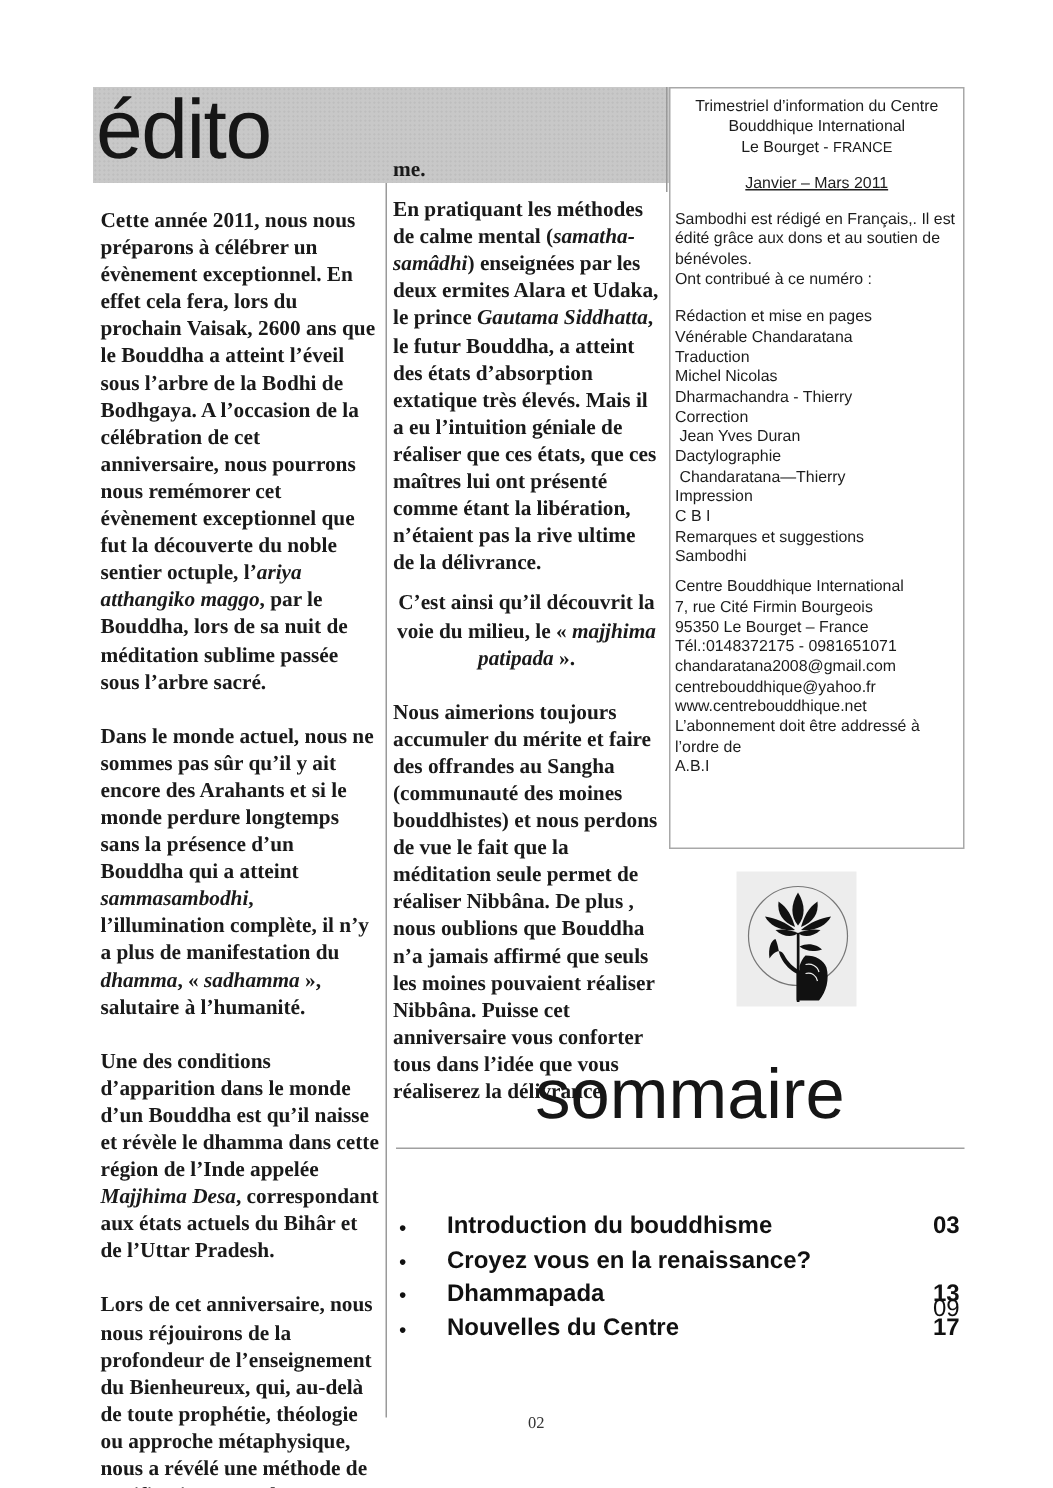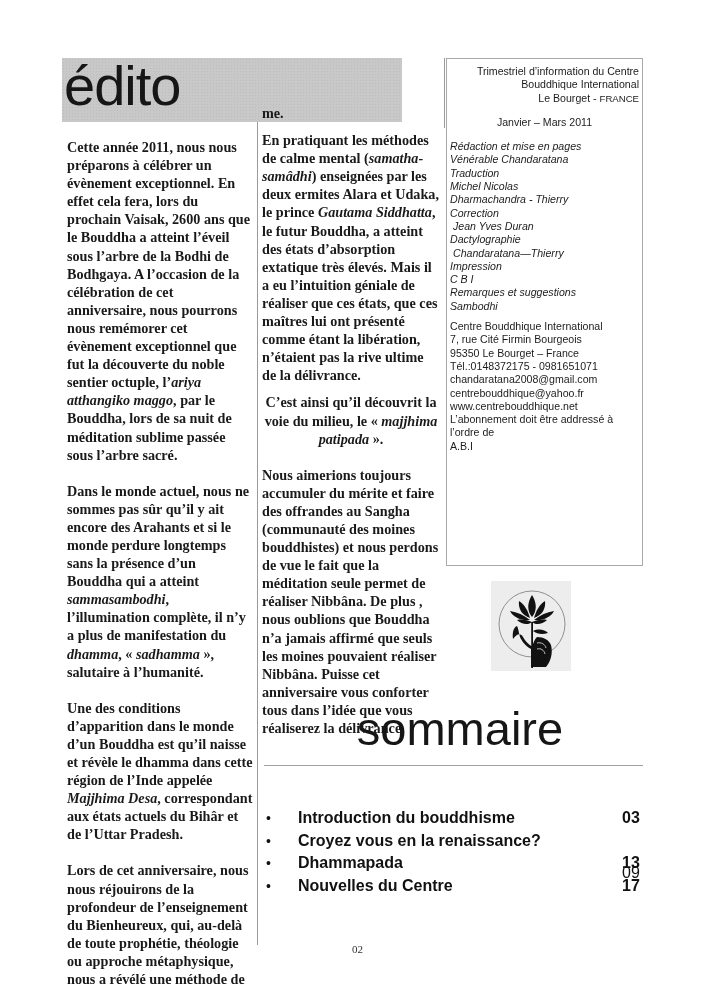--- a/index.html
+++ b/index.html
@@ -3,21 +3,21 @@
 <meta charset="utf-8">
 <style>
   html, body { margin: 0; padding: 0; }
   body {
     width: 702px; height: 992px; position: relative; overflow: hidden;
     background: #ffffff; color: #1a1a1a;
     font-family: "Liberation Serif", serif;
   }
   .abs { position: absolute; }
   .edito-band {
-    left: 62px; top: 58px; width: 340px; height: 64px;
+    left: 62px; top: 58px; width: 384px; height: 64px;
     background: #c8c8c8;
     background-image: radial-gradient(#bdbdbd 0.6px, transparent 0.8px);
     background-size: 3px 3px;
   }
   .edito-title {
     position: absolute; left: 2px; top: -4px;
     font-family: "Liberation Sans", sans-serif;
     font-size: 56px; line-height: 64px; color: #161616; letter-spacing: -1px;
   }
   .vrule-left { left: 257px; top: 122px; width: 1px; height: 823px; background: #9a9a9a; }
@@ -30,26 +30,26 @@
   .col-left { left: 67px; top: 138px; width: 186px; }
   .col-mid { left: 262px; top: 104px; width: 178px; }
   .col-mid p { margin: 0 0 9px 0; }
   .col-mid p.gap { margin-bottom: 18px; text-align: center; }
   .info-box {
     left: 446px; top: 58px; width: 197px; height: 508px;
     border: 1px solid #a8a8a8; box-sizing: border-box;
     font-family: "Liberation Sans", sans-serif; font-size: 10.6px; line-height: 13.3px;
     color: #1c1c1c; padding: 6px 3px 0 3px;
   }
-  .info-head { text-align: right; }
+  .info-head { text-align: center; }
   .info-head .sc { font-size: 9.6px; }
-  .info-date { text-align: center; margin: 11px 0 11px 0; }
+  .info-date { text-align: center; margin: 11px 0 11px 0; text-decoration: underline; }
   .info-line { white-space: nowrap; }
   .info-block { margin-bottom: 12px; }
-  .info-block-tight { margin-bottom: 7px; font-style: italic; }
+  .info-block-tight { margin-bottom: 7px; }
   .indent { padding-left: 3px; }
   .lotus { left: 491px; top: 581px; width: 80px; height: 90px; background: #ededed; }
   .sommaire-title {
     left: 262px; top: 700px; width: 396px; text-align: center;
     font-family: "Liberation Sans", sans-serif; font-size: 47px; line-height: 58px; color: #161616;
   }
   .hrule { left: 264px; top: 765px; width: 379px; height: 1px; background: #a0a0a0; }
   .toc { left: 262px; top: 807px; width: 390px; font-family: "Liberation Sans", sans-serif; }
   .toc-row { position: relative; height: 22.5px; font-size: 16px; line-height: 22px; color: #111; }
   .toc-row .bullet { position: absolute; left: 4px; top: 0; font-size: 14px; }
@@ -85,20 +85,26 @@
   <p><span>Nous aimerions toujours accumuler du mérite et faire des offrandes au Sangha (communauté des moines bouddhistes) et nous perdons de vue le fait que la méditation seule permet de réaliser Nibbâna. De plus , nous oublions que Bouddha n’a jamais affirmé que seuls les moines pouvaient réaliser Nibbâna. Puisse cet anniversaire vous conforter tous dans l’idée que  vous réaliserez la délivrance.</span></p>
 </div>
 
 <div class="abs info-box">
   <div class="info-head">
     <div>Trimestriel d’information du Centre</div>
     <div>Bouddhique International</div>
     <div><span>Le Bourget - </span><span class="sc">FRANCE</span></div>
   </div>
   <div class="info-date">Janvier  – Mars  2011</div>
+  <div class="info-block">
+    <div class="info-line">Sambodhi est rédigé en Français,. Il est</div>
+    <div class="info-line">édité grâce aux dons et au soutien de</div>
+    <div class="info-line">bénévoles.</div>
+    <div class="info-line">Ont contribué à ce numéro :</div>
+  </div>
   <div class="info-block-tight">
     <div class="info-line">Rédaction et mise en pages</div>
     <div class="info-line">Vénérable Chandaratana</div>
     <div class="info-line">Traduction</div>
     <div class="info-line">Michel Nicolas</div>
     <div class="info-line">Dharmachandra - Thierry</div>
     <div class="info-line">Correction</div>
     <div class="info-line indent"> Jean Yves Duran</div>
     <div class="info-line">Dactylographie</div>
     <div class="info-line indent"> Chandaratana—Thierry</div>

